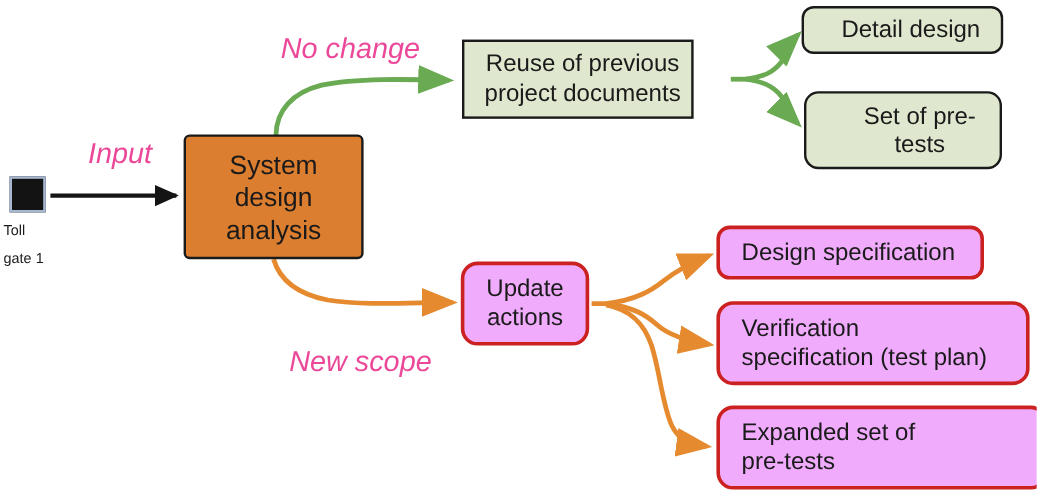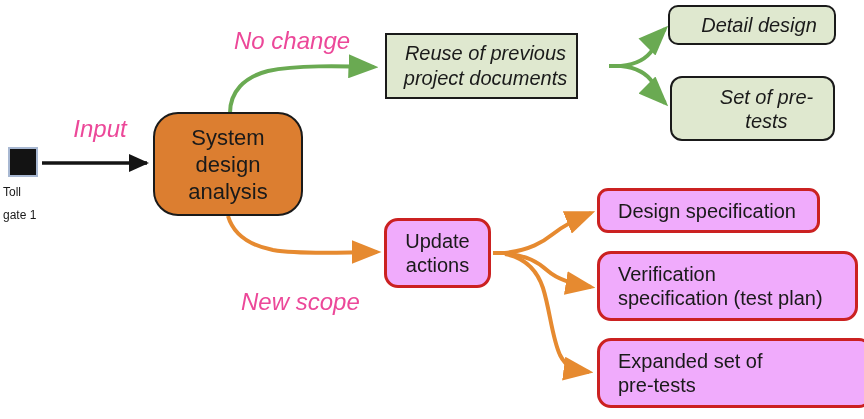--- a/index.html
+++ b/index.html
@@ -25,24 +25,24 @@
   .edge-label{
     position:absolute;font-style:italic;font-size:24px;color:#ec4899;
     white-space:nowrap;
   }
   .lbl-input{left:55px;top:115px;width:90px;text-align:center;}
   .lbl-nochange{left:234px;top:27px;}
   .lbl-newscope{left:241px;top:260px;margin-top:28px;}
   
   .box-orange{
     left:153px;top:112px;width:150px;height:104px;background:#dc7e30;
-    border:2.5px solid #1a1a1a;border-radius:25px;font-size:22px;line-height:27px;
+    border:2.5px solid #1a1a1a;border-radius:5px;font-size:22px;line-height:27px;
   }
   
-  .box-green{background:#dfe8cf;border:2.5px solid #1a1a1a;font-style:italic;}
+  .box-green{background:#dfe8cf;border:2.5px solid #1a1a1a;}
   .box-reuse{left:385px;top:33px;width:193px;height:66px;border-radius:0;line-height:25px;padding-left:8px;}
   .box-detail{left:668px;top:5px;width:168px;height:40px;border-radius:10px;padding-left:14px;}
   .box-set{left:670px;top:76px;width:165px;height:65px;border-radius:12px;padding-left:28px;}
   
   .box-red{background:#f0abfc;border:3px solid #cb2121;}
   .box-update{left:384px;top:218px;width:107px;height:70px;border-radius:14px;border-width:3.5px;}
   .box-design{left:597px;top:188px;width:223px;height:45px;border-radius:11px;justify-content:flex-start;text-align:left;padding-left:18px;}
   .box-verif{left:597px;top:251px;width:261px;height:70px;border-radius:14px;justify-content:flex-start;text-align:left;padding-left:18px;}
   .box-expanded{left:597px;top:338px;width:276px;height:70px;border-radius:14px;justify-content:flex-start;text-align:left;padding-left:18px;}
   svg.connectors{position:absolute;left:0;top:0;width:864px;height:419px;}

